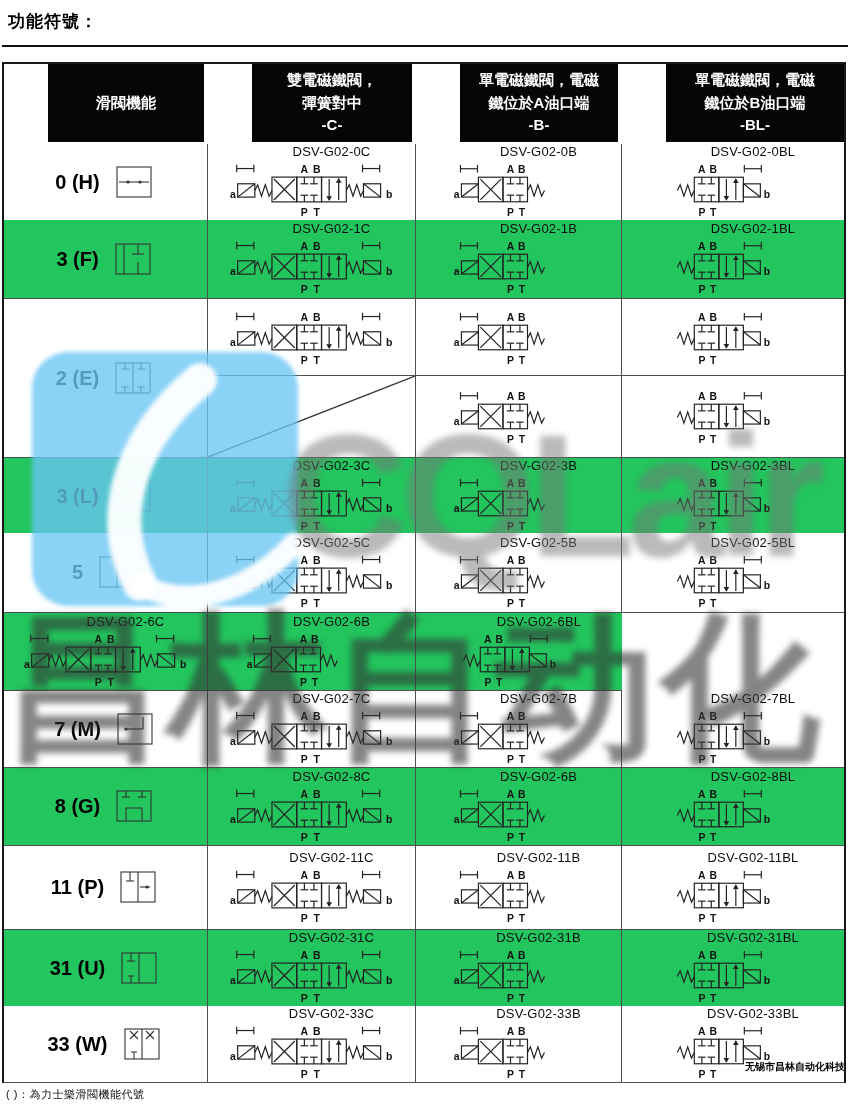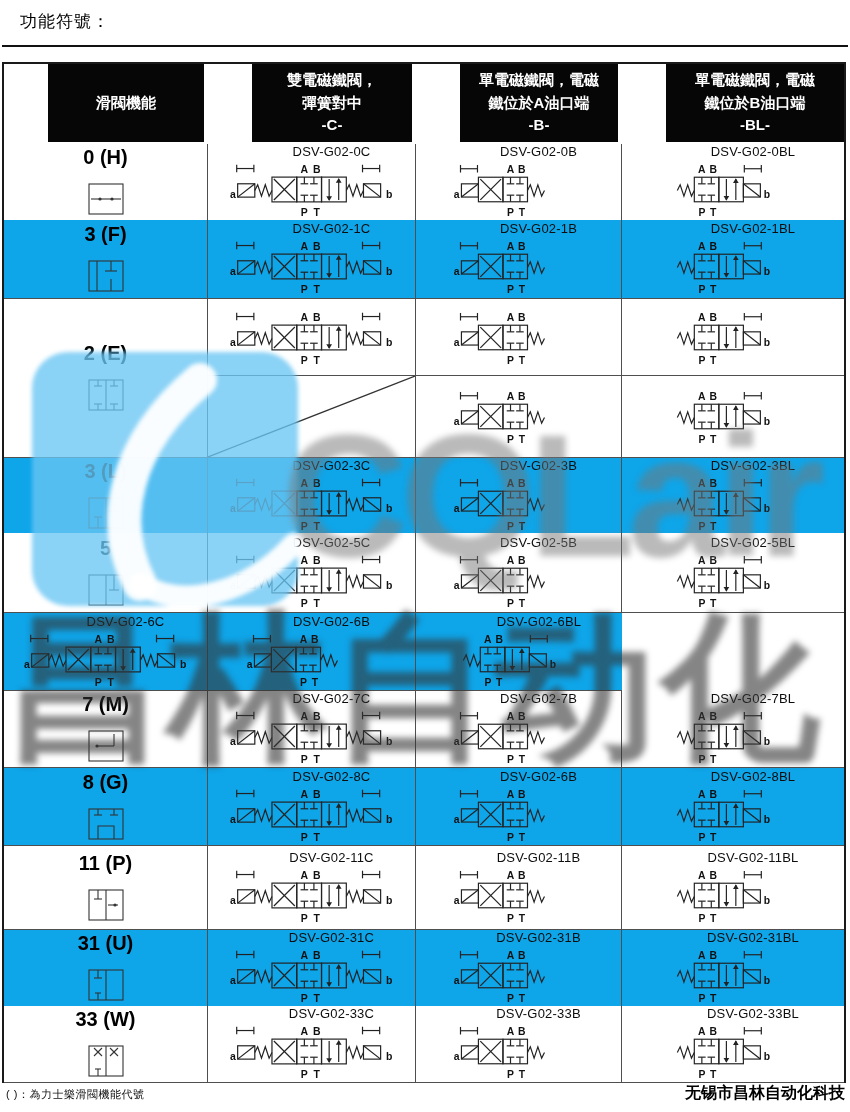--- a/index.html
+++ b/index.html
@@ -1,47 +1,47 @@
 <!DOCTYPE html>
 <html><head>
 <meta charset="utf-8">
 <style>
   html,body{margin:0;padding:0;background:#fff;}
   .page{position:relative;width:850px;height:1112px;background:#fff;overflow:hidden;
         font-family:"Liberation Sans","DejaVu Sans",sans-serif;color:#000;}
 
-  .title{position:absolute;left:20px;top:10px;font-size:17px;font-weight:normal;letter-spacing:1px;}
+  .title{position:absolute;left:8px;top:10px;font-size:17px;font-weight:bold;letter-spacing:1px;}
   .title-rule{position:absolute;left:2px;top:45px;width:846px;height:2px;background:#111;}
 
   .tbl{position:absolute;left:2px;top:62px;width:840px;border:2px solid #1a1a1a;background:#fff;}
 
   .thead{display:grid;grid-template-columns:204px 208px 206px auto;height:78px;border-bottom:2px solid #fff;}
   .hcell{background:#060606;color:#fff;display:flex;flex-direction:column;align-items:center;
          justify-content:center;font-size:15px;line-height:1.5;border-right:4px solid #fff;font-weight:bold;margin-left:44px;}
   .hcell:last-child{border-right:0;}
 
   .trow{display:grid;grid-template-columns:204px 208px 206px auto;}
-  .trow.shaded .cell{background:#0ea5e9;}
+  .trow.shaded .cell{background:#22c55e;}
   .cell{display:flex;flex-direction:column;align-items:center;justify-content:center;background:#fff;}
   .br{border-right:1px solid #4f4f4f;}
   .bb{border-bottom:1px solid #4f4f4f;}
-  .lcell{flex-direction:column;gap:12px;}
+  .lcell{flex-direction:row;gap:12px;}
   .rl{font-size:20px;font-weight:bold;}
   .model{font-size:13px;color:#0d0d0d;letter-spacing:.2px;margin-left:40px;}
   .diagcell{position:relative;}
   .diag{position:absolute;left:0;top:0;width:100%;height:100%;}
   .diag line{stroke:#333;stroke-width:1.2;}
 
   svg.valve{display:block;}
   svg.valve line,svg.valve rect,svg.valve polyline{stroke:#222;stroke-width:1.25;fill:none;}
   svg.valve text{fill:#111;stroke:none;font-family:"Liberation Sans",sans-serif;font-weight:bold;}
   svg.spool rect,svg.spool line,svg.spool polyline{stroke:#333;stroke-width:1.1;fill:none;}
 
   .footnote{position:absolute;left:6px;top:1087px;font-size:11px;color:#111;letter-spacing:.5px;}
-  .company{position:absolute;right:5px;top:1083px;font-size:16px;font-weight:bold;color:#000;}
+  .company{position:absolute;right:5px;top:1060px;font-size:10px;font-weight:bold;color:#000;}
 
   .wm{position:absolute;left:0;top:0;width:850px;height:1112px;pointer-events:none;z-index:6;overflow:hidden;}
   .wm-logo{position:absolute;left:32px;top:352px;width:266px;height:254px;
            background:rgba(105,197,243,.78);border-radius:36px;filter:blur(2px);}
   .wm-logo svg{width:100%;height:100%;}
   .wm-logo path{stroke:rgba(255,255,255,.95);fill:none;stroke-linecap:round;}
   .wm-latin{position:absolute;left:282px;top:400px;font-size:175px;font-weight:bold;letter-spacing:-8px;
             color:rgba(118,118,118,.5);filter:blur(3px);line-height:1.1;white-space:nowrap;}
   .wm-cn{position:absolute;left:4px;top:600px;font-size:160px;font-weight:bold;letter-spacing:4px;
          color:rgba(52,52,52,.6);filter:blur(3px);line-height:1.1;white-space:nowrap;}

